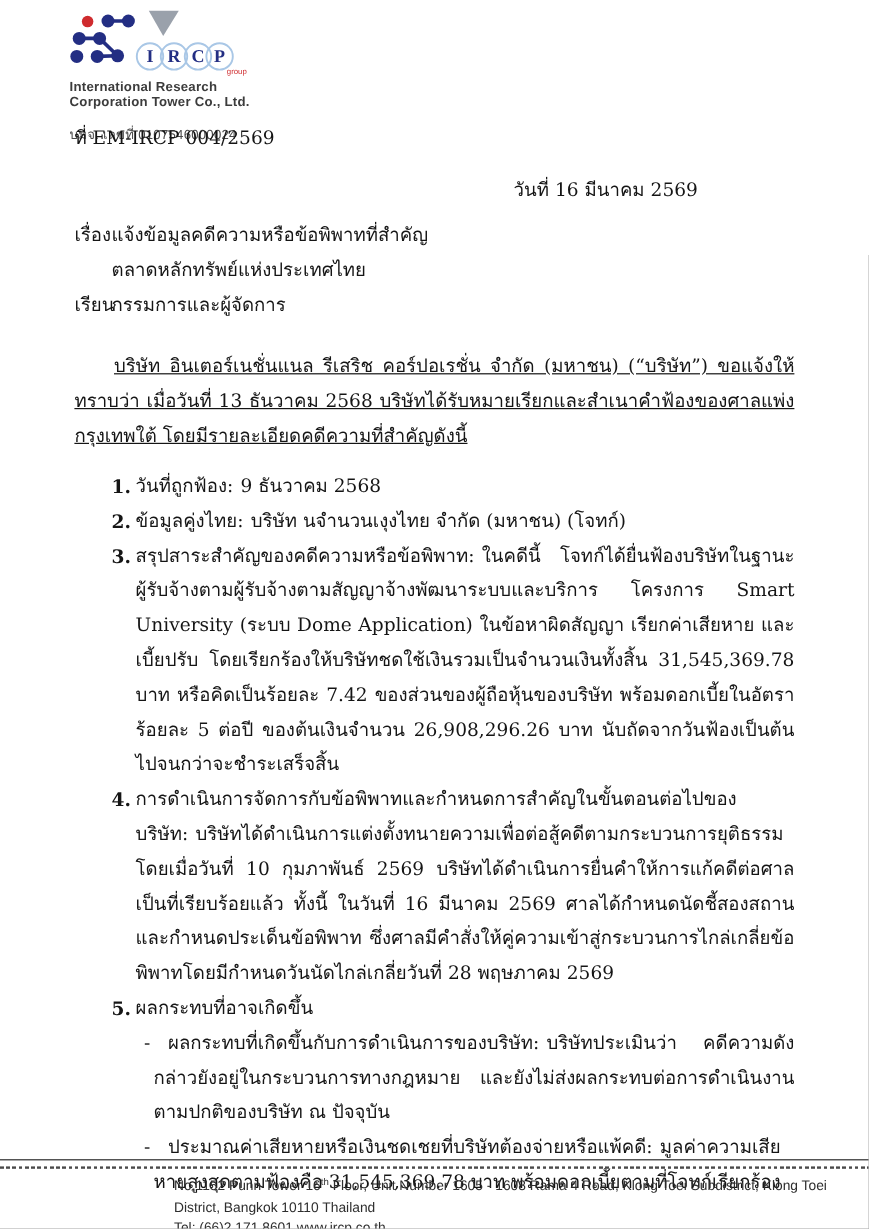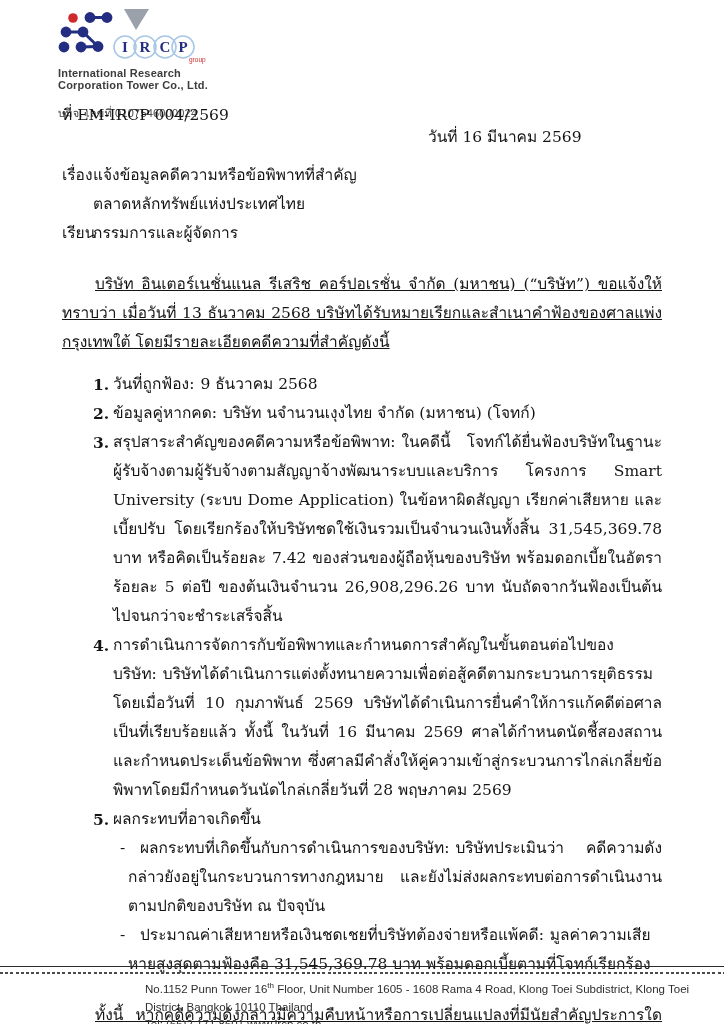--- a/index.html
+++ b/index.html
@@ -13,21 +13,21 @@
   }
   
   .logo-block{position:absolute;left:58px;top:8px;width:220px;}
   .logo-svg{display:block;}
   .company-lines{margin-top:2px;font-family:"Liberation Sans","DejaVu Sans",sans-serif;}
   .cn{font-size:11px;line-height:11.5px;font-weight:bold;color:#3c3c3c;letter-spacing:.2px;}
   .cn.reg{font-weight:normal;color:#4a4a4a;margin-top:17px;}
   
   .content{position:absolute;left:62px;top:0;width:600px;padding-top:104px;font-size:15.5px;line-height:29px;}
   .ref{line-height:22px;}
-  .date-line{margin-top:0;line-height:22px;padding-left:366px;white-space:nowrap;}
+  .date-line{margin-top:21px;line-height:22px;padding-left:366px;white-space:nowrap;}
   .kv{line-height:29px;display:flex;}
   .kv.first{margin-top:13px;}
   .kv-label{width:31px;flex:0 0 31px;}
   .para{margin:0;text-align:justify;}
   .para.indent{text-indent:33px;margin-top:22px;text-decoration:underline;}
   .list{margin-top:13px;}
   .item{position:relative;padding-left:51px;text-align:justify;}
   .item .no{position:absolute;left:31px;top:0;font-weight:bold;}
   .b{font-weight:normal;margin-right:6px;}
   .sub{position:relative;padding-left:66px;text-indent:12px;text-align:justify;}
@@ -115,21 +115,21 @@
 
     <div class="list">
 
       <div class="item">
         <span class="no">1.</span>
         <span class="b">วันที่ถูกฟ้อง:</span><span>9 ธันวาคม 2568</span>
       </div>
 
       <div class="item">
         <span class="no">2.</span>
-        <span class="b">ข้อมูลคู่หากคด:</span><span>บริษัท นจำนวนเงุงไทย จำกัด (มหาชน) (โจทก์)</span>
+        <span class="b">ข้อมูลคู่งไทย:</span><span>บริษัท นจำนวนเงุงไทย จำกัด (มหาชน) (โจทก์)</span>
       </div>
 
       <div class="item">
         <span class="no">3.</span>
         <span class="b">สรุปสาระสำคัญของคดีความหรือข้อพิพาท:</span><span>ในคดีนี้ โจทก์ได้ยื่นฟ้องบริษัทในฐานะผู้รับจ้างตามผู้รับจ้างตามสัญญาจ้างพัฒนาระบบและบริการ โครงการ Smart University (ระบบ Dome Application) ในข้อหาผิดสัญญา เรียกค่าเสียหาย และเบี้ยปรับ โดยเรียกร้องให้บริษัทชดใช้เงินรวมเป็นจำนวนเงินทั้งสิ้น 31,545,369.78 บาท หรือคิดเป็นร้อยละ 7.42 ของส่วนของผู้ถือหุ้นของบริษัท พร้อมดอกเบี้ยในอัตราร้อยละ 5 ต่อปี ของต้นเงินจำนวน 26,908,296.26 บาท นับถัดจากวันฟ้องเป็นต้นไปจนกว่าจะชำระเสร็จสิ้น</span>
       </div>
 
       <div class="item">
         <span class="no">4.</span>
         <span class="b">การดำเนินการจัดการกับข้อพิพาทและกำหนดการสำคัญในขั้นตอนต่อไปของบริษัท:</span><span>บริษัทได้ดำเนินการแต่งตั้งทนายความเพื่อต่อสู้คดีตามกระบวนการยุติธรรม โดยเมื่อวันที่ 10 กุมภาพันธ์ 2569 บริษัทได้ดำเนินการยื่นคำให้การแก้คดีต่อศาลเป็นที่เรียบร้อยแล้ว ทั้งนี้ ในวันที่ 16 มีนาคม 2569 ศาลได้กำหนดนัดชี้สองสถานและกำหนดประเด็นข้อพิพาท ซึ่งศาลมีคำสั่งให้คู่ความเข้าสู่กระบวนการไกล่เกลี่ยข้อพิพาทโดยมีกำหนดวันนัดไกล่เกลี่ยวันที่ 28 พฤษภาคม 2569</span>

